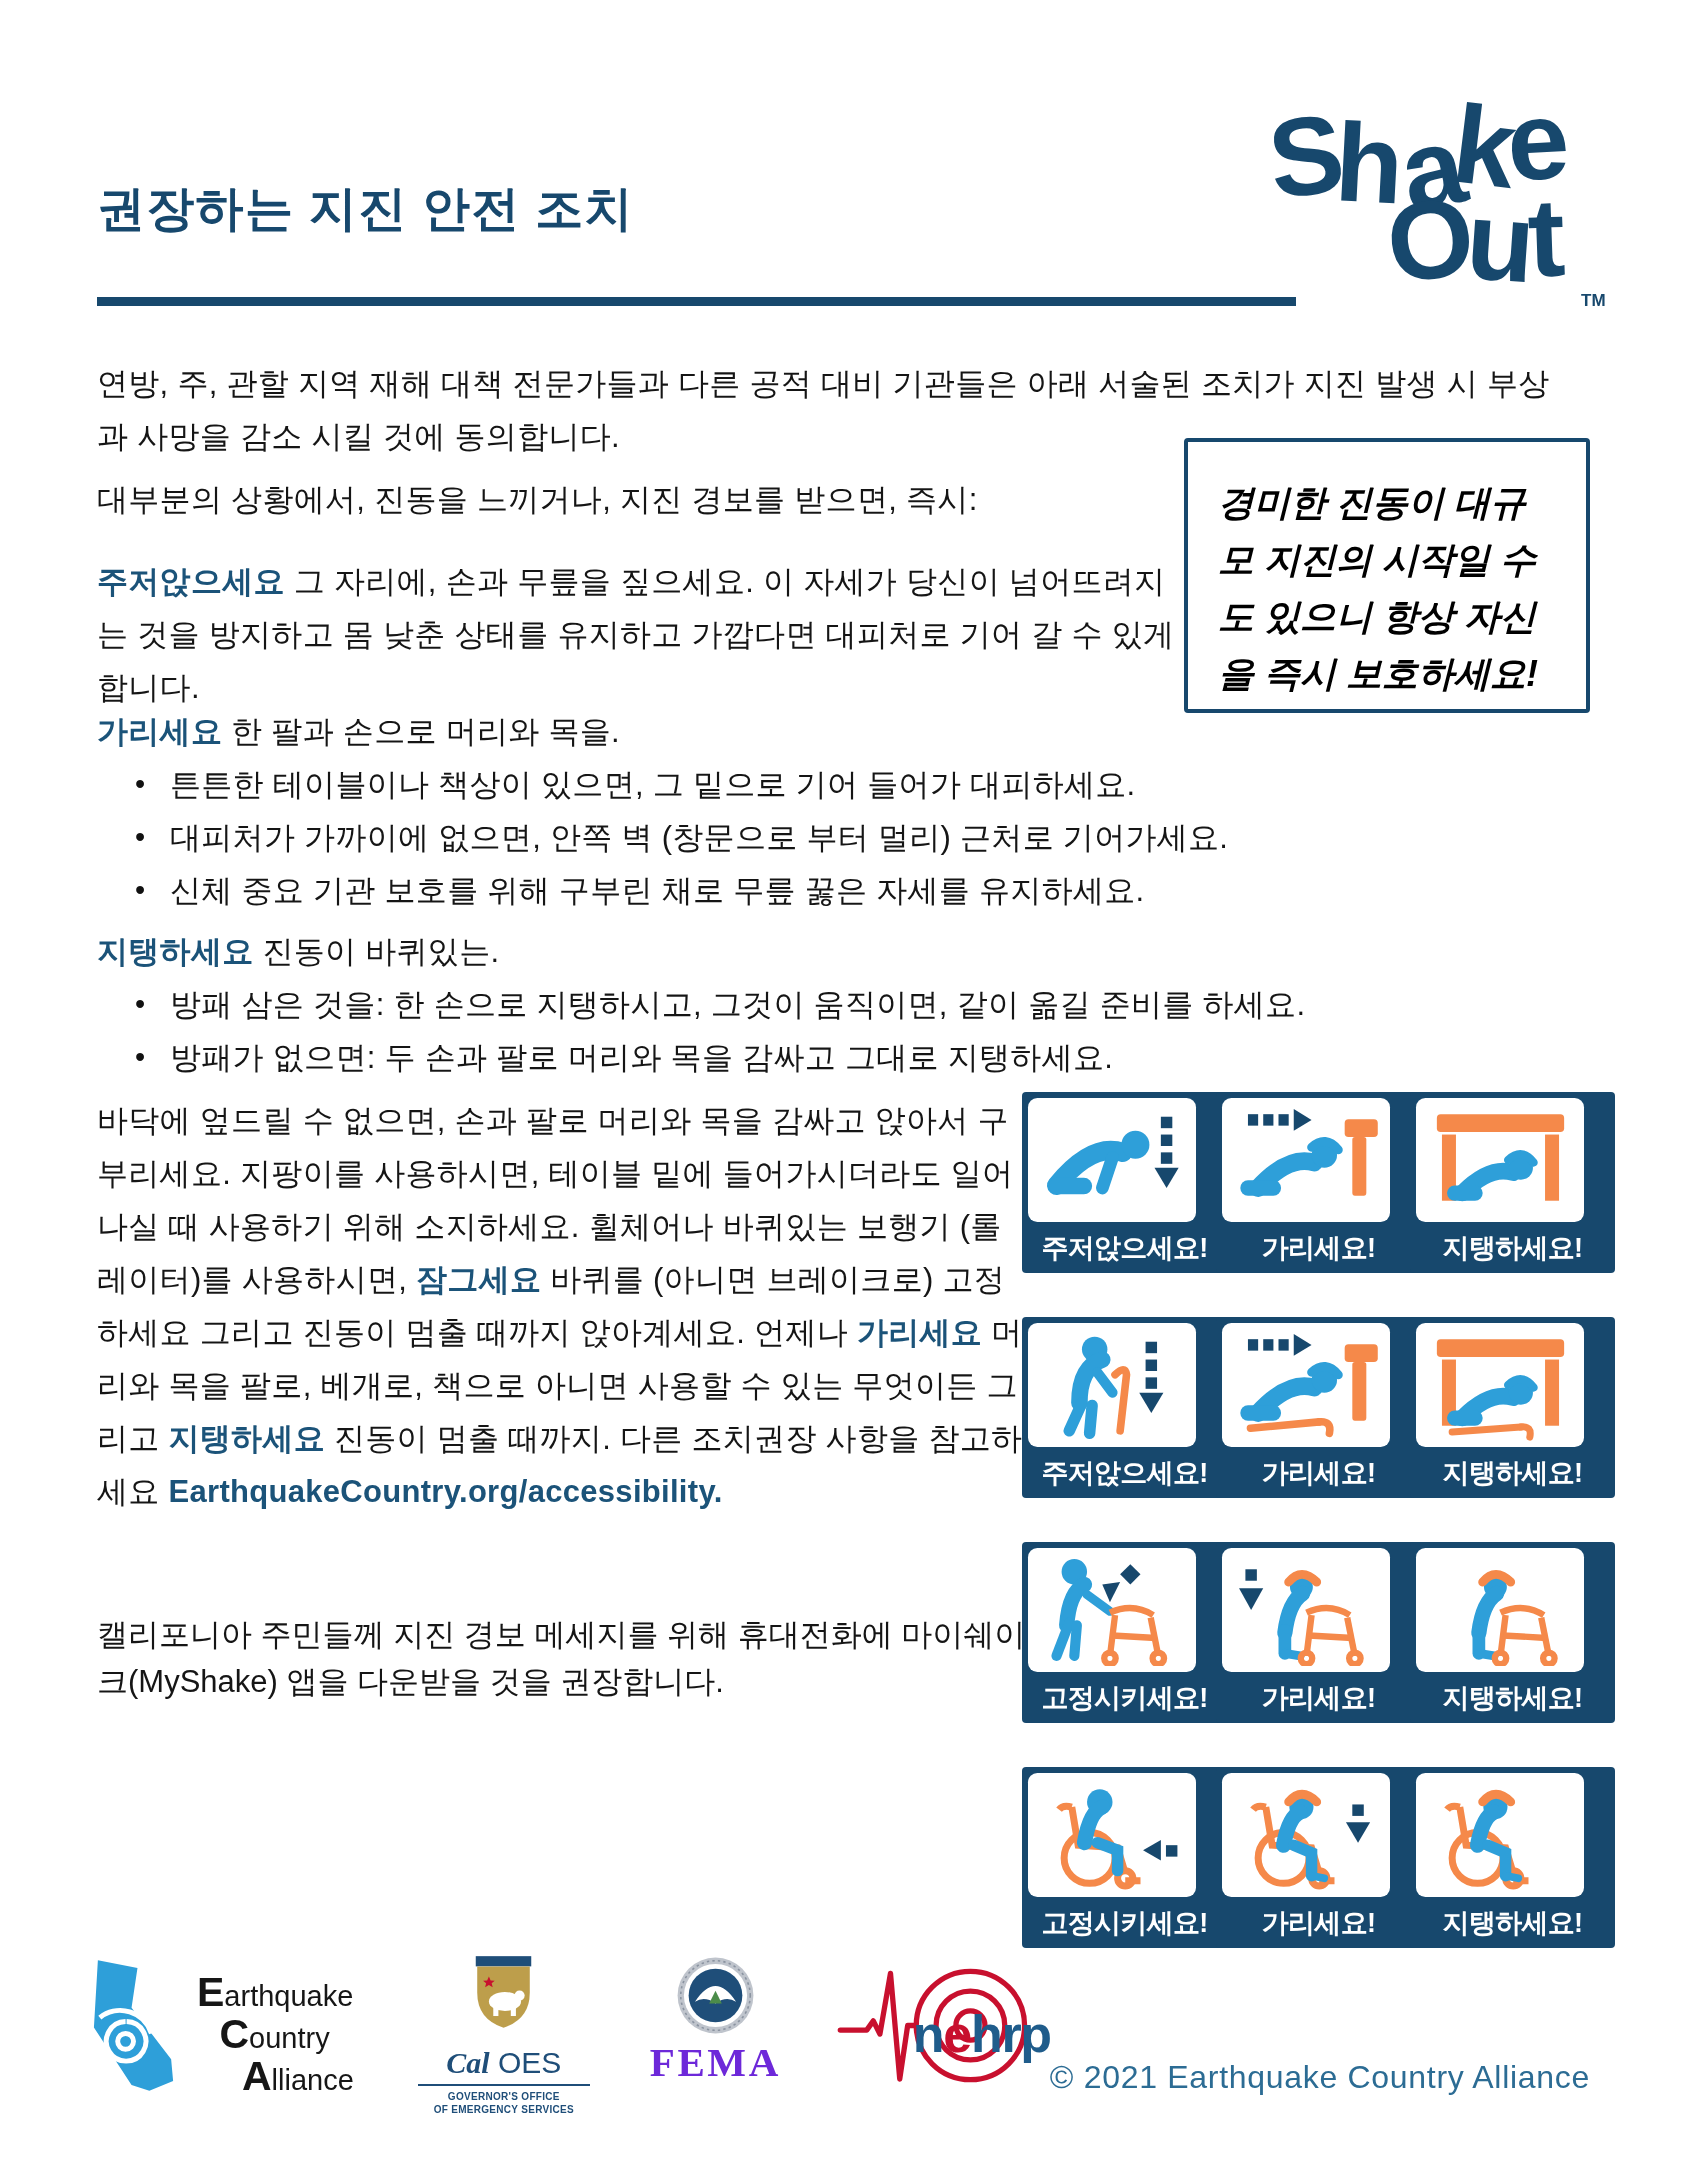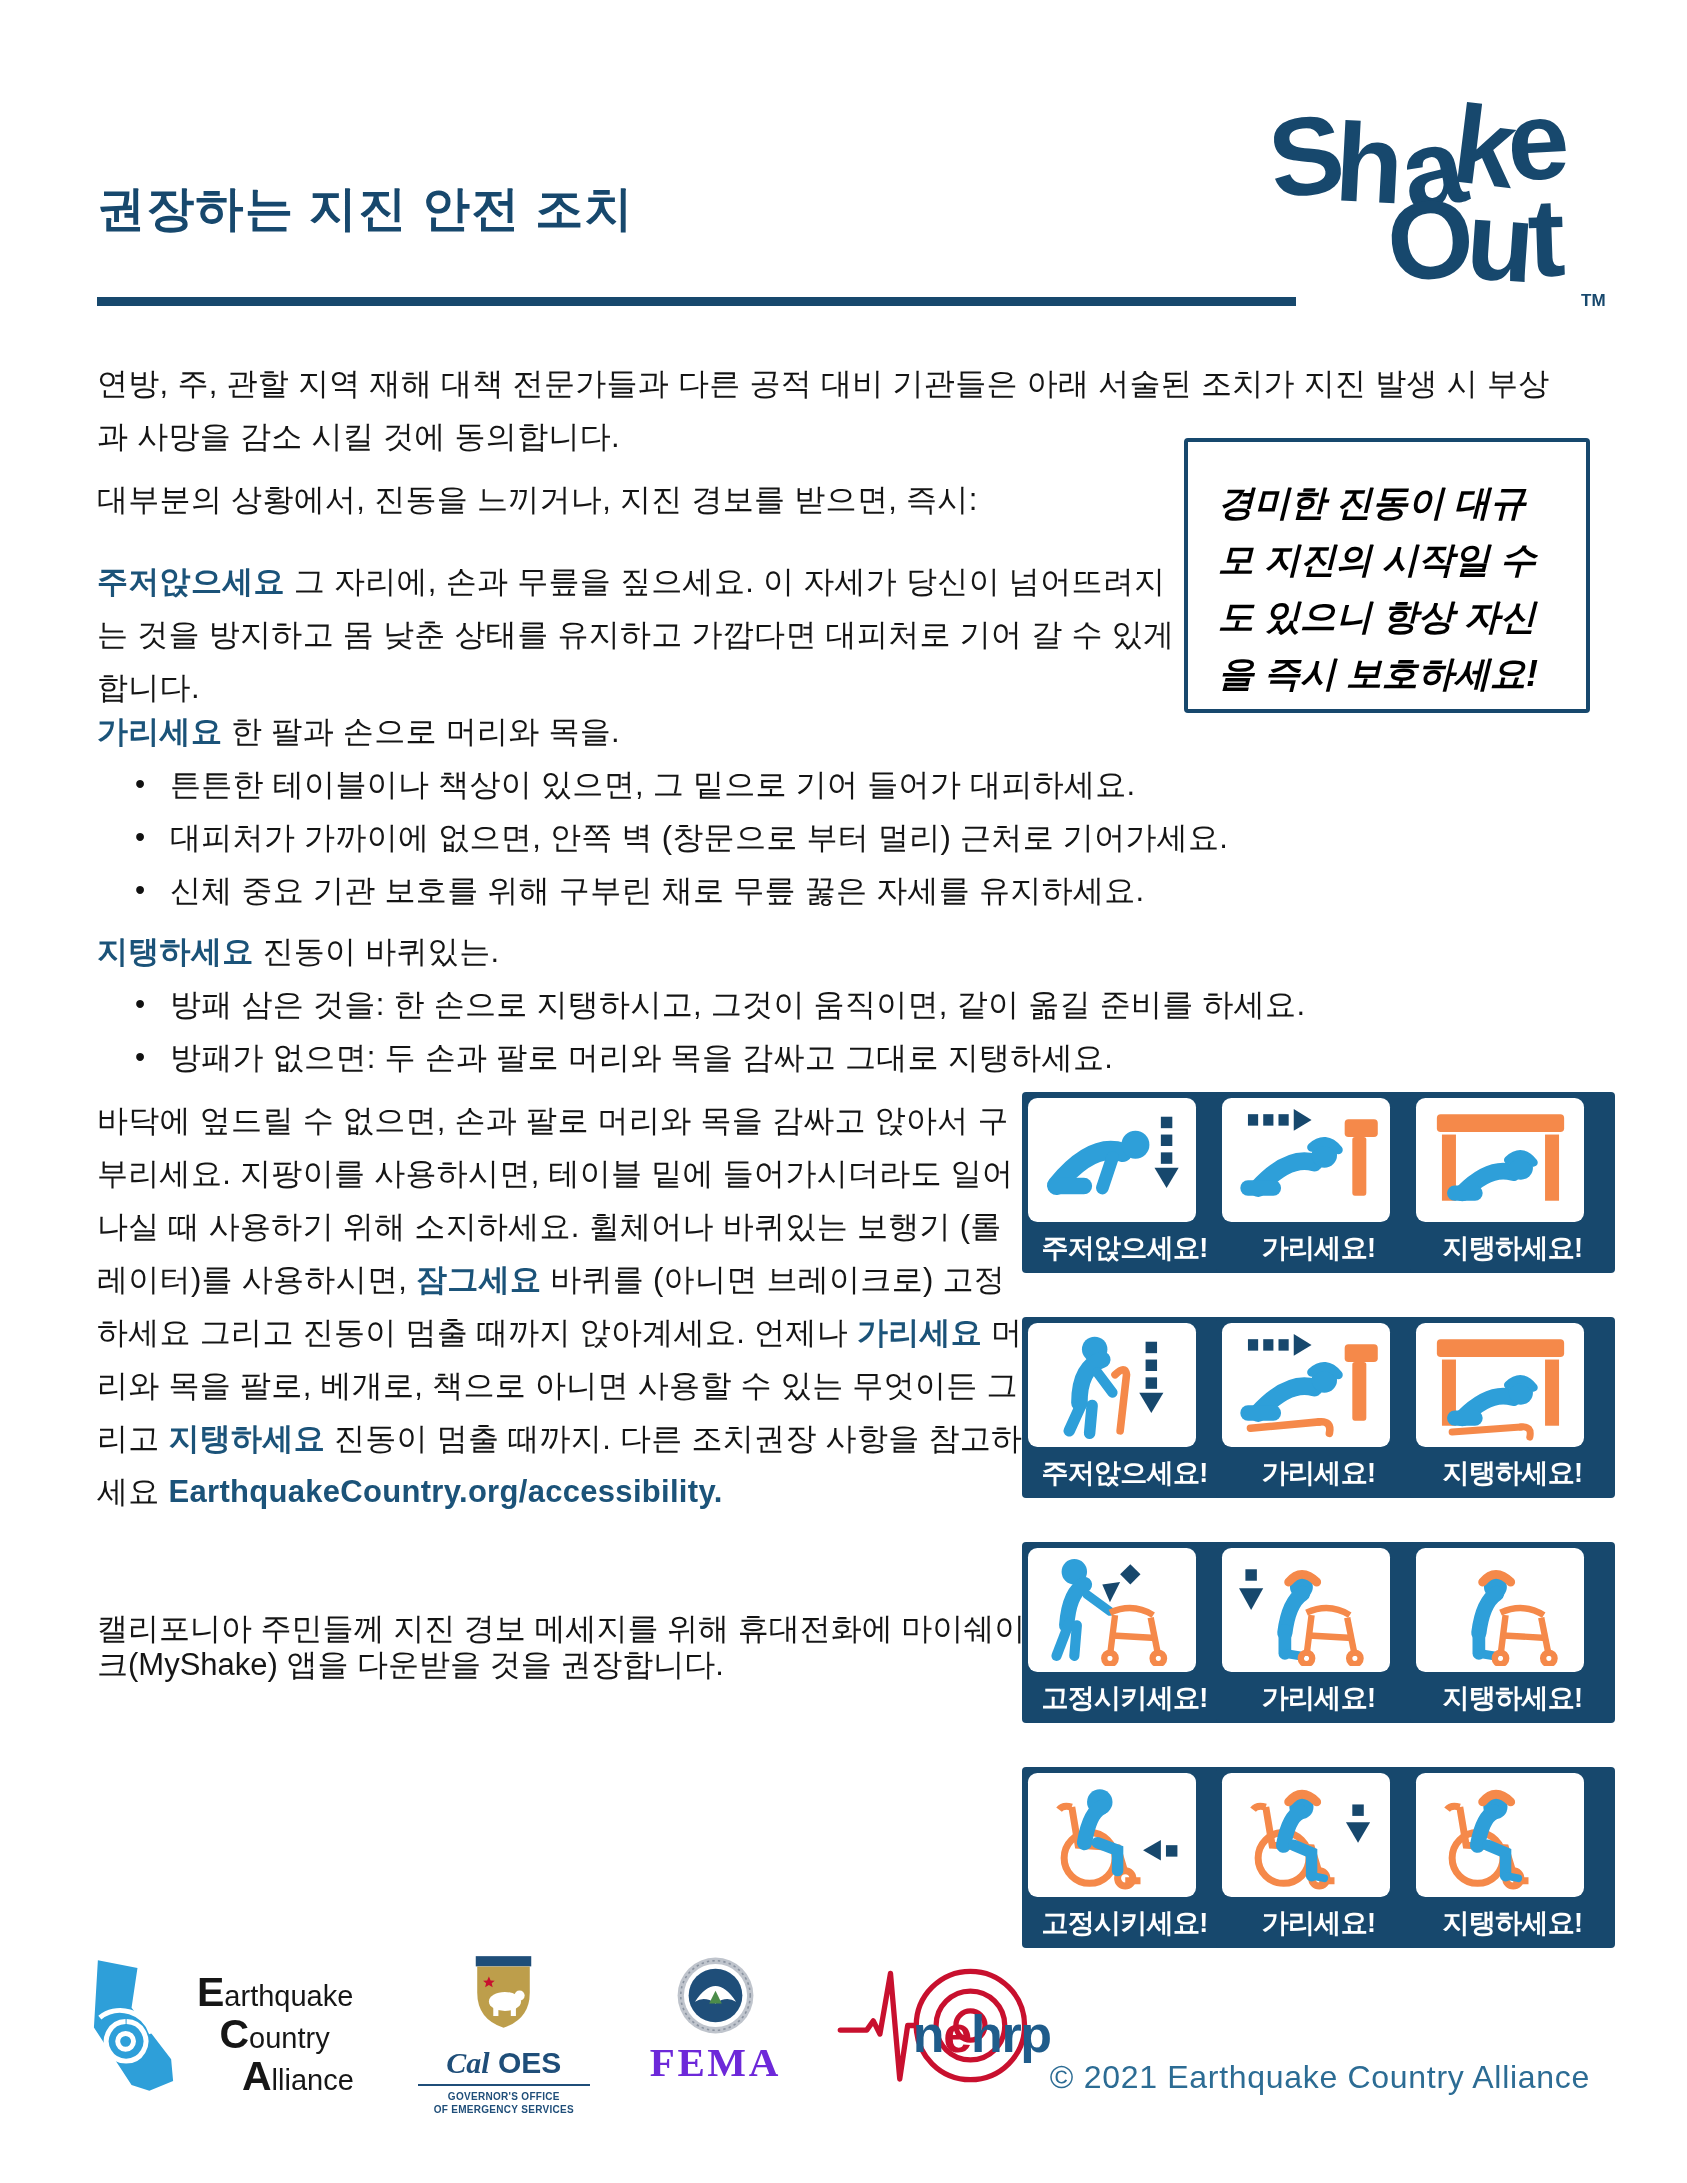--- a/index.html
+++ b/index.html
@@ -48,21 +48,21 @@
   .sec-drop{top:524px;width:1085px;}
   .sec-cover{top:705px;width:1376px;}
   .sec-hold{top:925px;width:1376px;}
   .hl{color:var(--hblue);font-weight:800;}
   ul.blt{margin:0;padding:0;list-style:none;}
   ul.blt li{position:relative;padding-left:73px;}
   ul.blt li::before{
     content:"\2022";position:absolute;left:38px;top:0;font-size:29px;color:#111;
   }
   .leftcol{left:97px;top:1094px;width:933px;font-size:31px;line-height:53px;letter-spacing:0.3px;}
-  .p-myshake{left:97px;top:1580px;width:939px;font-size:31px;line-height:36px;}
+  .p-myshake{left:97px;top:1580px;width:939px;font-size:31px;line-height:47px;}
 
   
   .callout{
     left:1184px;top:438px;width:406px;height:275px;
     border:4.6px solid var(--navy);border-radius:4px;background:#fff;
     padding:32px 28px 0 30px;
     font-size:36px;line-height:57px;font-weight:800;font-style:italic;color:#000;
   }
 
   
@@ -89,21 +89,21 @@
   .footer{left:86px;top:1956px;height:146px;display:flex;align-items:flex-start;}
   .eca{display:flex;align-items:flex-start;}
   .eca-text{margin-left:12px;margin-top:17px;font-size:29px;line-height:38px;color:#161616;}
   .eca-text .row{white-space:nowrap;}
   .eca-text .row b{font-size:41px;font-weight:800;}
   .eca-text .r2{padding-left:22.5px;}
   .eca-text .r3{padding-left:45px;}
   .caloes{margin-left:64px;width:172px;text-align:center;}
   .caloes .wordmark{font-size:30px;color:#1F4E79;margin-top:2.6px;white-space:nowrap;}
   .caloes .wordmark .cal{font-family:"Liberation Serif",serif;font-style:italic;font-weight:700;}
-  .caloes .wordmark .oes{font-weight:700;}
+  .caloes .wordmark .oes{font-weight:400;}
   .caloes .sub{font-size:10px;font-weight:800;color:#1F4E79;letter-spacing:0.3px;line-height:13.2px;
     border-top:2.6px solid #1F4E79;margin-top:4px;padding-top:4px;}
   .fema{margin-left:46px;width:159px;text-align:center;}
   .fema .name{font-family:"Liberation Serif",serif;font-weight:700;font-size:41px;color:#6d28d9;letter-spacing:2.6px;margin-top:1.3px;}
   .nehrp{margin-left:40px;position:relative;width:218px;height:139px;}
   .nehrp .name{position:absolute;left:78px;top:48px;font-size:52px;font-weight:800;color:#1F5C8B;letter-spacing:-1.3px;}
   .nehrp .name .e{color:#C8102E;}
   .copyright{
     right:97px;top:2059px;font-size:32px;color:var(--copy);
     font-weight:400;letter-spacing:0.7px;white-space:nowrap;

